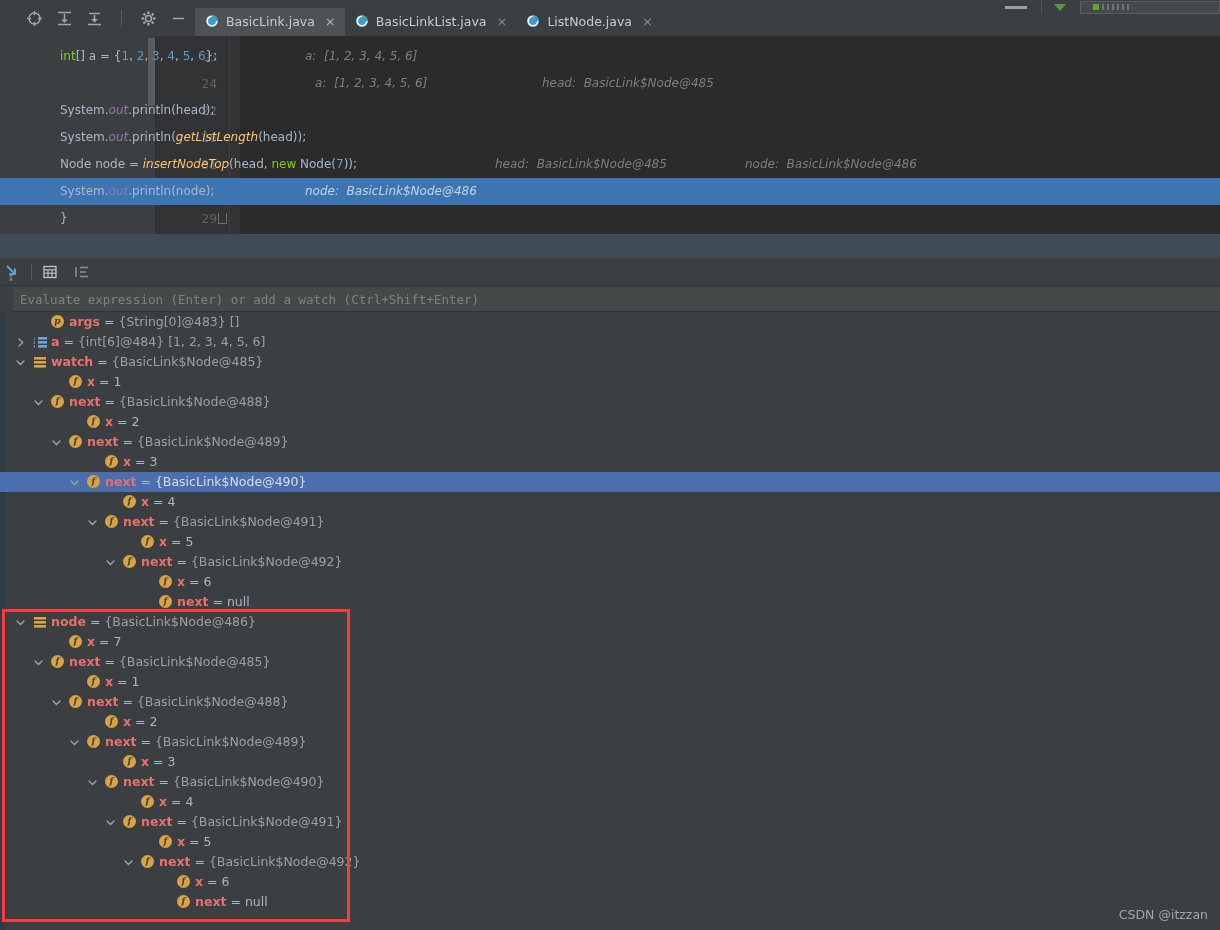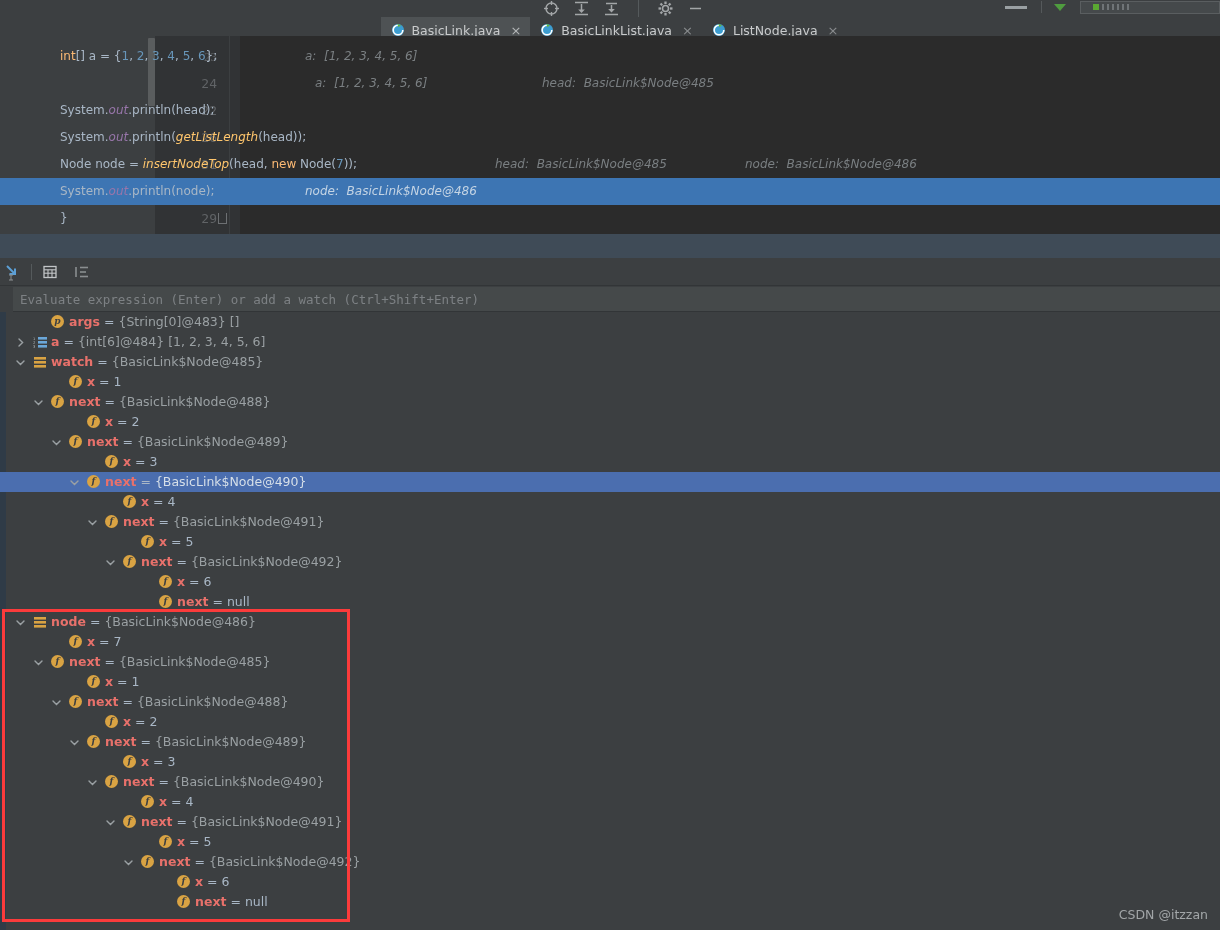--- a/index.html
+++ b/index.html
@@ -13,21 +13,21 @@
     font-size: 12px;
     color: #bbbbbb;
   }
 
   #app { position: relative; width: 1220px; height: 930px; }
 
   
   .topbar {
     position: absolute; left: 0; top: 0; width: 1220px; height: 36px;
     background: #3c3f41;
-    display: flex; align-items: center; flex-direction: column;
+    display: flex; align-items: center;
   }
   .tb-icons {
     display: flex; align-items: center; height: 36px;
     padding-left: 26px; gap: 13px;
   }
   .tb-ico { width: 17px; height: 17px; display: block; opacity: .85; cursor: pointer; }
   .tb-sep { width: 1px; height: 17px; background: #555a5c; margin: 0 5px; }
 
   .tabstrip {
     display: flex; align-items: flex-end; height: 36px; margin-left: 8px;
@@ -90,21 +90,21 @@
     line-height: 27px; white-space: pre;
   }
   .lnum {
     position: absolute; width: 62px; text-align: right;
     color: #606366; font-family: "DejaVu Sans Mono","Liberation Mono",monospace;
     font-size: 13px; line-height: 27px;
   }
   .ln-hl { background: #3d75b3; }
 
   
-  .k  { color: #fdba74; }           
+  .k  { color: #84cc16; }           
   .n  { color: #6897bb; }           
   .t  { color: #a9b7c6; }           
   .f  { color: #9876aa; font-style: italic; }   
   .mi { color: #ffc66d; font-style: italic; }   
   .hint {
     color: #7a7f82; font-style: italic;
   }
   .ln-hl .hint { color: #c4d4e4; }
   .ln-hl .t, .ln-hl .k, .ln-hl .f { }
 

